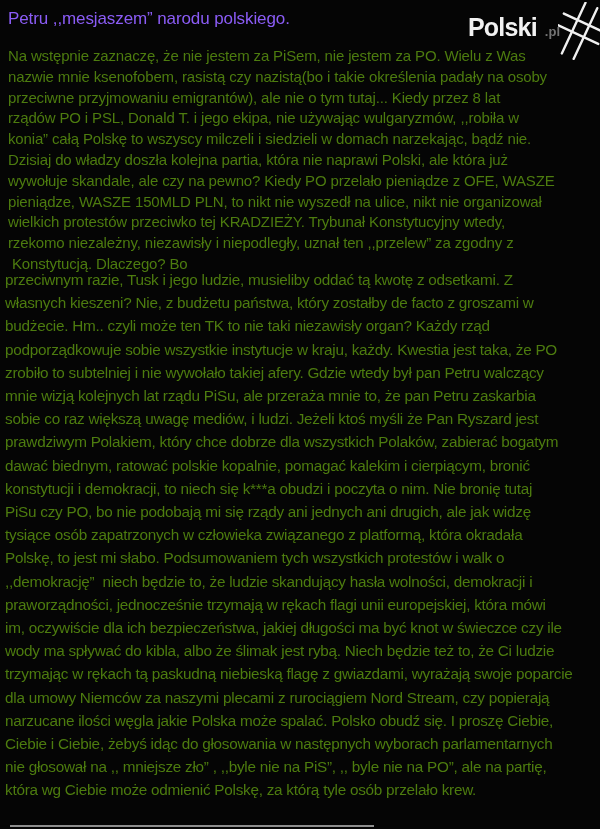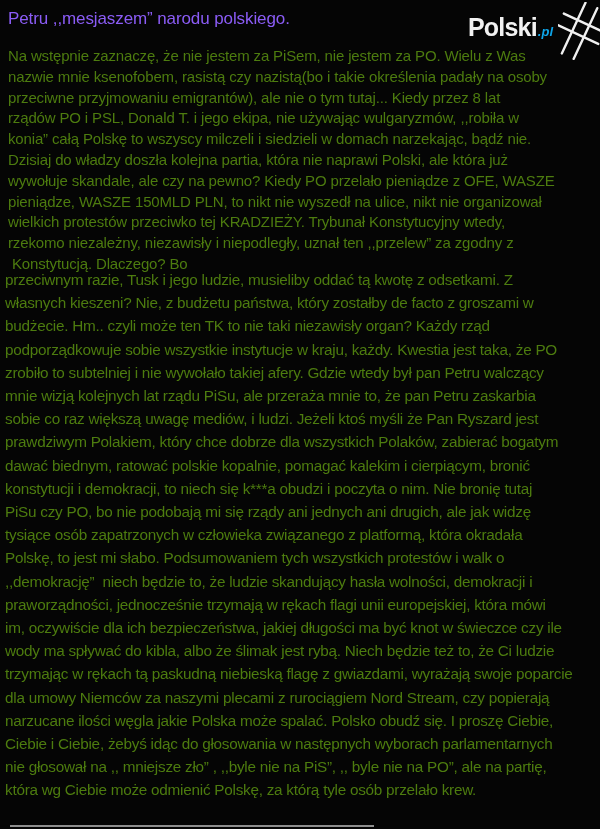--- a/index.html
+++ b/index.html
@@ -31,23 +31,22 @@
   }
   .brand-name {
     font-size: 25px;
     font-weight: bold;
     letter-spacing: -0.8px;
     color: #f2f2f2;
   }
   .brand-tld {
     font-size: 13px;
     font-weight: bold;
-    color: #0ea5e9;
-    margin-left: 1px;
-    font-style: italic;
+    color: #737373;
+    margin-left: 8px;
   }
   .hash-icon {
     position: absolute;
     left: 558px;
     top: 2px;
     width: 44px;
     height: 58px;
   }
   .text-block {
     position: absolute;

